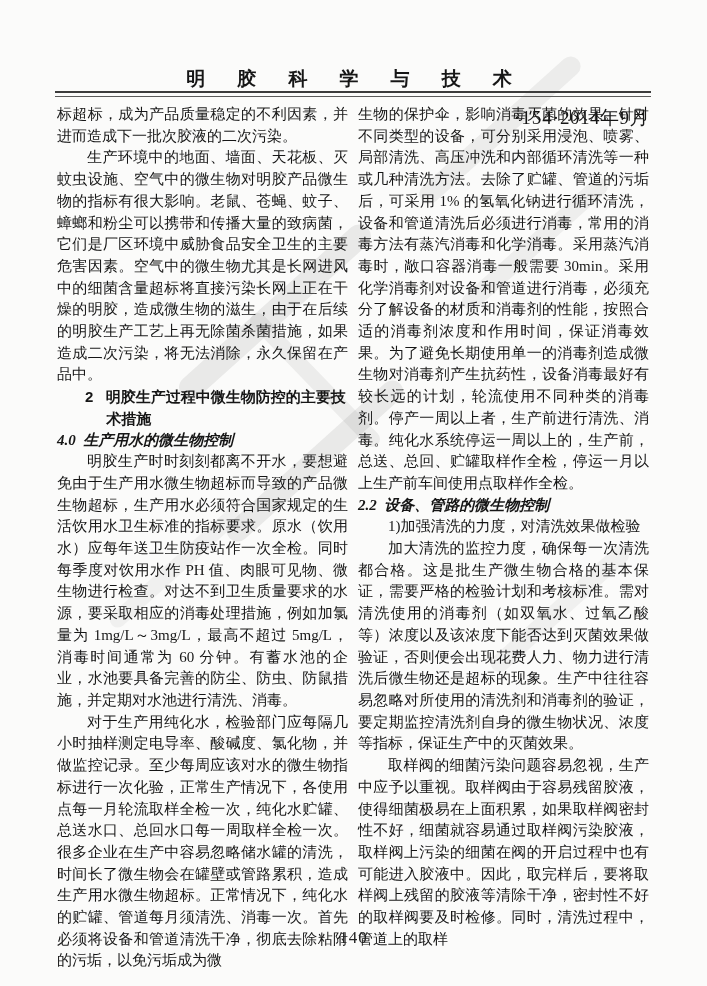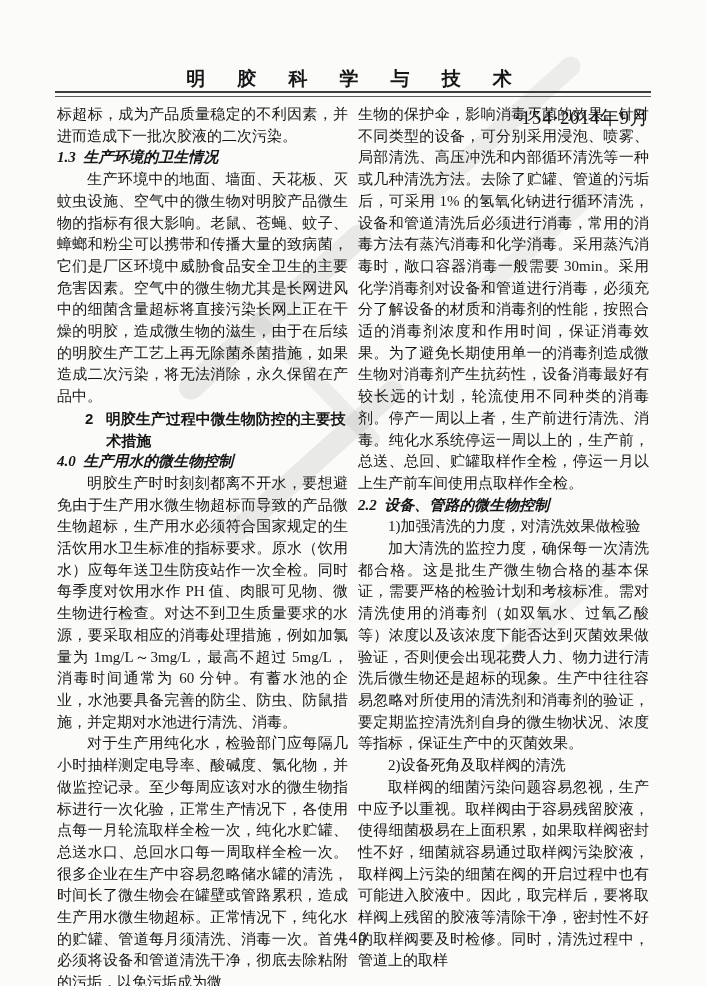--- a/index.html
+++ b/index.html
@@ -91,33 +91,31 @@
   <div id="header">
     <span id="page-label">·154·</span>
     <span id="journal-title">明 胶 科 学 与 技 术</span>
     <span id="issue-date">2014年9月</span>
   </div>
   <div id="header-rule"></div>
 
   <div id="columns">
     <div class="col" id="col-left">
         <div class="para no-indent">标超标，成为产品质量稳定的不利因素，并进而造成下一批次胶液的二次污染。</div>
-        <div class="h2">1.3  生产环境的卫生情况</div>
         <div class="para">生产环境中的地面、墙面、天花板、灭蚊虫设施、空气中的微生物对明胶产品微生物的指标有很大影响。老鼠、苍蝇、蚊子、蟑螂和粉尘可以携带和传播大量的致病菌，它们是厂区环境中威胁食品安全卫生的主要危害因素。空气中的微生物尤其是长网进风中的细菌含量超标将直接污染长网上正在干燥的明胶，造成微生物的滋生，由于在后续的明胶生产工艺上再无除菌杀菌措施，如果造成二次污染，将无法消除，永久保留在产品中。</div>
         <div class="h1">2   明胶生产过程中微生物防控的主要技术措施</div>
         <div class="h2">4.0  生产用水的微生物控制</div>
         <div class="para">明胶生产时时刻刻都离不开水，要想避免由于生产用水微生物超标而导致的产品微生物超标，生产用水必须符合国家规定的生活饮用水卫生标准的指标要求。原水（饮用水）应每年送卫生防疫站作一次全检。同时每季度对饮用水作 PH 值、肉眼可见物、微生物进行检查。对达不到卫生质量要求的水源，要采取相应的消毒处理措施，例如加氯量为 1mg/L～3mg/L，最高不超过 5mg/L，消毒时间通常为 60 分钟。有蓄水池的企业，水池要具备完善的防尘、防虫、防鼠措施，并定期对水池进行清洗、消毒。</div>
         <div class="para">对于生产用纯化水，检验部门应每隔几小时抽样测定电导率、酸碱度、氯化物，并做监控记录。至少每周应该对水的微生物指标进行一次化验，正常生产情况下，各使用点每一月轮流取样全检一次，纯化水贮罐、总送水口、总回水口每一周取样全检一次。很多企业在生产中容易忽略储水罐的清洗，时间长了微生物会在罐壁或管路累积，造成生产用水微生物超标。正常情况下，纯化水的贮罐、管道每月须清洗、消毒一次。首先必须将设备和管道清洗干净，彻底去除粘附的污垢，以免污垢成为微</div>
       </div>
     <div class="col" id="col-right">
         <div class="para no-indent">生物的保护伞，影响消毒灭菌的效果。针对不同类型的设备，可分别采用浸泡、喷雾、局部清洗、高压冲洗和内部循环清洗等一种或几种清洗方法。去除了贮罐、管道的污垢后，可采用 1% 的氢氧化钠进行循环清洗，设备和管道清洗后必须进行消毒，常用的消毒方法有蒸汽消毒和化学消毒。采用蒸汽消毒时，敞口容器消毒一般需要 30min。采用化学消毒剂对设备和管道进行消毒，必须充分了解设备的材质和消毒剂的性能，按照合适的消毒剂浓度和作用时间，保证消毒效果。为了避免长期使用单一的消毒剂造成微生物对消毒剂产生抗药性，设备消毒最好有较长远的计划，轮流使用不同种类的消毒剂。停产一周以上者，生产前进行清洗、消毒。纯化水系统停运一周以上的，生产前，总送、总回、贮罐取样作全检，停运一月以上生产前车间使用点取样作全检。</div>
         <div class="h2">2.2  设备、管路的微生物控制</div>
         <div class="para">1)加强清洗的力度，对清洗效果做检验</div>
         <div class="para">加大清洗的监控力度，确保每一次清洗都合格。这是批生产微生物合格的基本保证，需要严格的检验计划和考核标准。需对清洗使用的消毒剂（如双氧水、过氧乙酸等）浓度以及该浓度下能否达到灭菌效果做验证，否则便会出现花费人力、物力进行清洗后微生物还是超标的现象。生产中往往容易忽略对所使用的清洗剂和消毒剂的验证，要定期监控清洗剂自身的微生物状况、浓度等指标，保证生产中的灭菌效果。</div>
-        <div class="para">2)设备死角及取样阀的清洗</div>
         <div class="para">取样阀的细菌污染问题容易忽视，生产中应予以重视。取样阀由于容易残留胶液，使得细菌极易在上面积累，如果取样阀密封性不好，细菌就容易通过取样阀污染胶液，取样阀上污染的细菌在阀的开启过程中也有可能进入胶液中。因此，取完样后，要将取样阀上残留的胶液等清除干净，密封性不好的取样阀要及时检修。同时，清洗过程中，管道上的取样</div>
       </div>
   </div>
 
   <div id="footer">
     <span>140</span>
   </div>
 
 </div>
 

